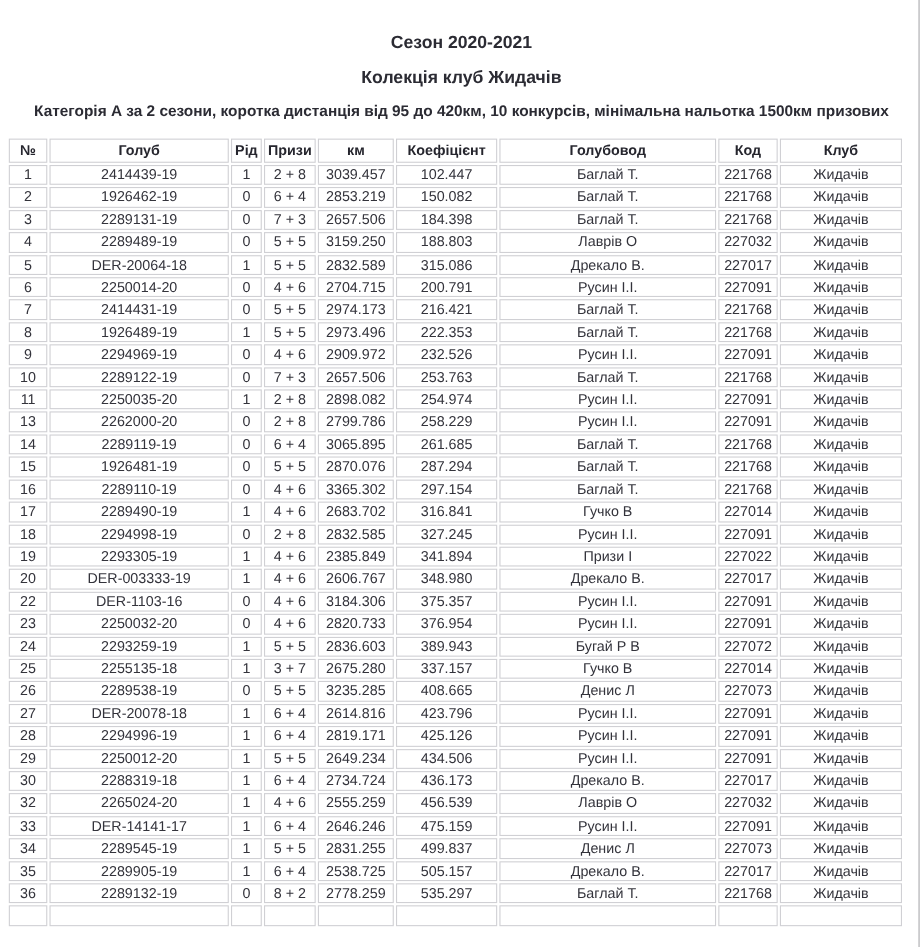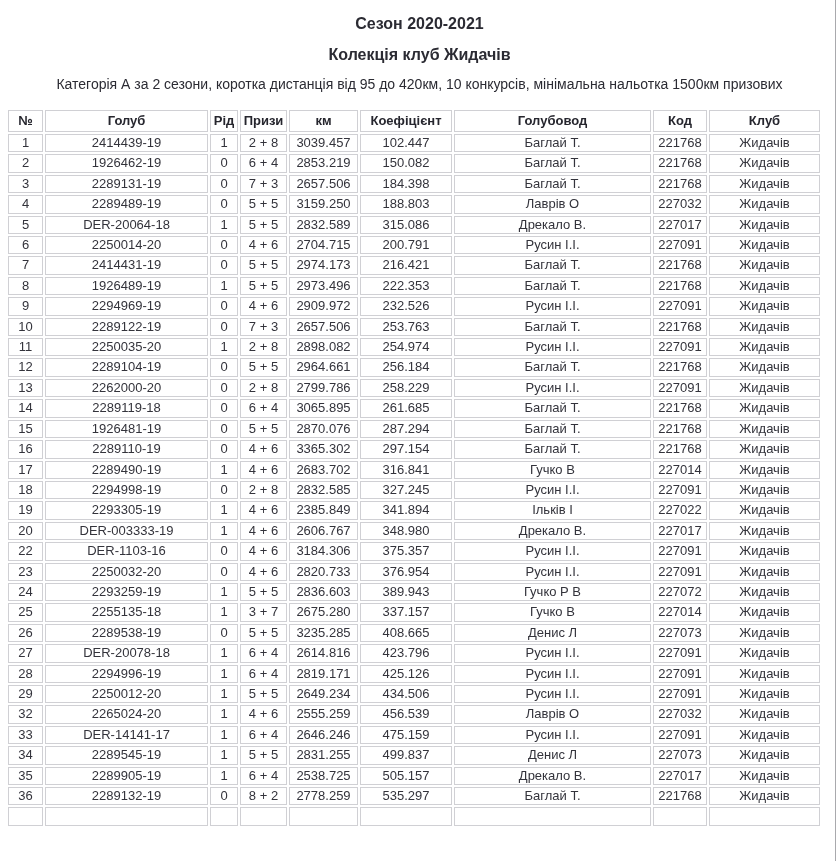--- a/index.html
+++ b/index.html
@@ -15,26 +15,26 @@
     font-family: "Liberation Sans", sans-serif;
     color: #32323a;
   }
   .title {
     text-align: center;
     font-weight: bold;
     font-size: 16px;
     line-height: 17px;
     color: #2b2b33;
   }
-  #title1 { padding-top: 15px; }
+  #title1 { padding-top: 15px; margin-top: 16px; }
   #title2 { margin-top: 14px; }
   #subtitle {
     margin-top: 13px;
     text-align: center;
-    font-weight: normal;
+    font-weight: bold;
     font-size: 14px;
     line-height: 17px;
     color: #2b2b33;
     white-space: nowrap;
   }
   table.results {
     margin: 15px 0 0 6px;
     border-collapse: separate;
     border-spacing: 2px;
     table-layout: fixed;
@@ -220,44 +220,33 @@
         <td>2250035-20</td>
         <td>1</td>
         <td>2 + 8</td>
         <td>2898.082</td>
         <td>254.974</td>
         <td>Русин І.І.</td>
         <td>227091</td>
         <td>Жидачів</td>
       </tr>
       <tr>
-        <td>12</td>
-        <td>2289104-19</td>
-        <td>0</td>
-        <td>5 + 5</td>
-        <td>2964.661</td>
-        <td>256.184</td>
-        <td>Баглай Т.</td>
-        <td>221768</td>
-        <td>Жидачів</td>
-      </tr>
-      <tr>
         <td>13</td>
         <td>2262000-20</td>
         <td>0</td>
         <td>2 + 8</td>
         <td>2799.786</td>
         <td>258.229</td>
         <td>Русин І.І.</td>
         <td>227091</td>
         <td>Жидачів</td>
       </tr>
       <tr>
         <td>14</td>
-        <td>2289119-18</td>
+        <td>2289119-19</td>
         <td>0</td>
         <td>6 + 4</td>
         <td>3065.895</td>
         <td>261.685</td>
         <td>Баглай Т.</td>
         <td>221768</td>
         <td>Жидачів</td>
       </tr>
       <tr>
         <td>15</td>
@@ -303,21 +292,21 @@
         <td>227091</td>
         <td>Жидачів</td>
       </tr>
       <tr>
         <td>19</td>
         <td>2293305-19</td>
         <td>1</td>
         <td>4 + 6</td>
         <td>2385.849</td>
         <td>341.894</td>
-        <td>Ільків І</td>
+        <td>Призи І</td>
         <td>227022</td>
         <td>Жидачів</td>
       </tr>
       <tr>
         <td>20</td>
         <td>DER-003333-19</td>
         <td>1</td>
         <td>4 + 6</td>
         <td>2606.767</td>
         <td>348.980</td>
@@ -347,21 +336,21 @@
         <td>227091</td>
         <td>Жидачів</td>
       </tr>
       <tr>
         <td>24</td>
         <td>2293259-19</td>
         <td>1</td>
         <td>5 + 5</td>
         <td>2836.603</td>
         <td>389.943</td>
-        <td>Гучко Р В</td>
+        <td>Бугай Р В</td>
         <td>227072</td>
         <td>Жидачів</td>
       </tr>
       <tr>
         <td>25</td>
         <td>2255135-18</td>
         <td>1</td>
         <td>3 + 7</td>
         <td>2675.280</td>
         <td>337.157</td>
@@ -407,20 +396,31 @@
         <td>2250012-20</td>
         <td>1</td>
         <td>5 + 5</td>
         <td>2649.234</td>
         <td>434.506</td>
         <td>Русин І.І.</td>
         <td>227091</td>
         <td>Жидачів</td>
       </tr>
       <tr>
+        <td>30</td>
+        <td>2288319-18</td>
+        <td>1</td>
+        <td>6 + 4</td>
+        <td>2734.724</td>
+        <td>436.173</td>
+        <td>Дрекало В.</td>
+        <td>227017</td>
+        <td>Жидачів</td>
+      </tr>
+      <tr>
         <td>32</td>
         <td>2265024-20</td>
         <td>1</td>
         <td>4 + 6</td>
         <td>2555.259</td>
         <td>456.539</td>
         <td>Лаврів О</td>
         <td>227032</td>
         <td>Жидачів</td>
       </tr>

